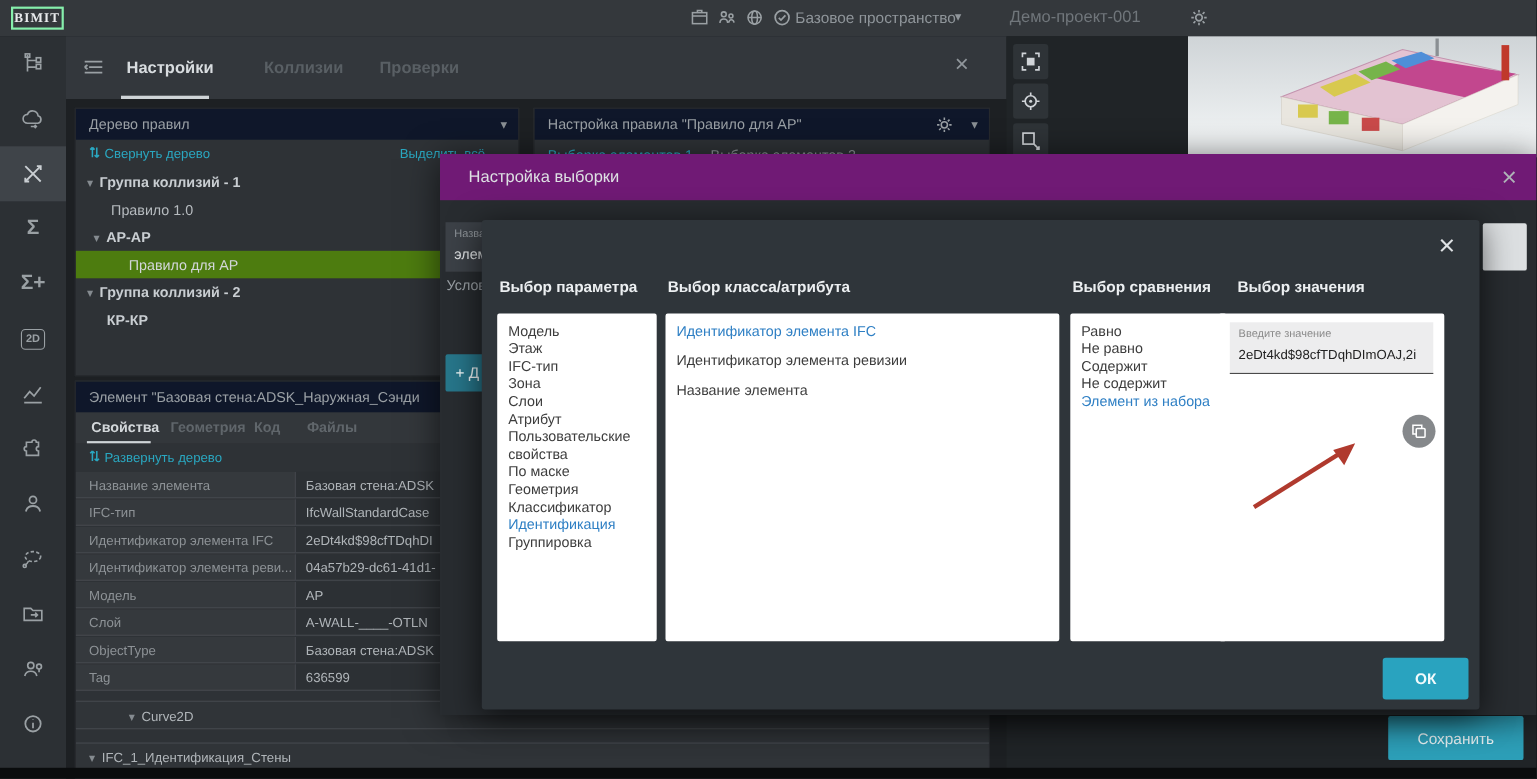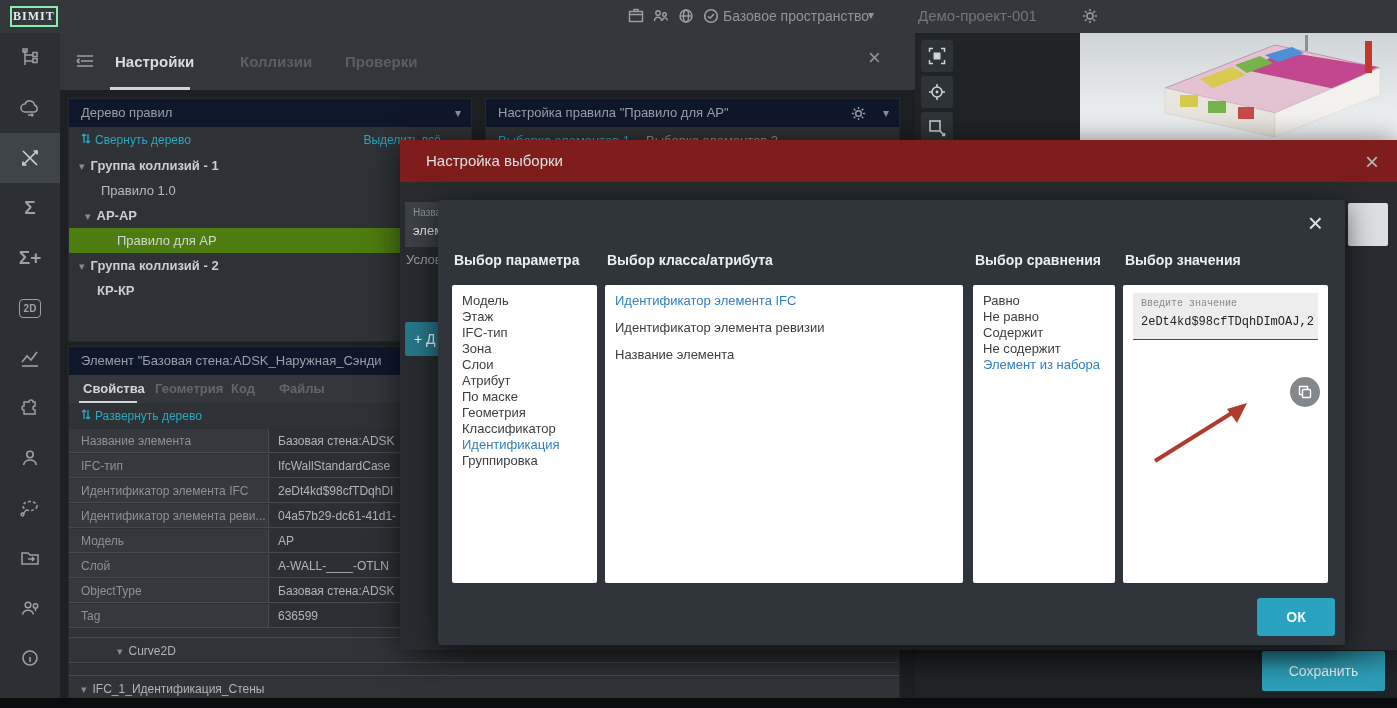--- a/index.html
+++ b/index.html
@@ -57,21 +57,21 @@
   .viewport{left:915px;top:33px;width:482px;height:675px;background:#202427;}
   .scene{position:absolute;left:165px;top:0;width:317px;height:110px;
          background:linear-gradient(180deg,#cfd4d7 0%,#eef1f2 80%);}
   .navtile{position:absolute;left:6px;width:32px;height:32px;background:#2e3337;border-radius:3px;
            display:flex;align-items:center;justify-content:center;color:#d0d4d8;}
   .save-btn{left:1262px;top:651px;width:123px;height:40px;background:#2d9fb8;color:#eaf4f6;
             font-size:14px;text-align:center;line-height:40px;border-radius:2px;z-index:20;}
   
   .modal1{left:400px;top:140px;width:997px;height:510px;background:#282c30;z-index:30;
           box-shadow:0 4px 30px rgba(0,0,0,.6);}
-  .m1-head{position:absolute;left:0;top:0;right:0;height:42px;background:#7f1d1d;}
+  .m1-head{position:absolute;left:0;top:0;right:0;height:42px;background:#701a75;}
   .m1-title{position:absolute;left:26px;top:12px;font-size:15px;color:#dde0e3;}
   .m1-close{position:absolute;right:18px;top:8px;font-size:24px;color:#aeb3b7;}
   .name-frag{position:absolute;left:5px;top:62px;width:45px;height:45px;background:#3c4147;
              overflow:hidden;}
   .name-frag .lbl{position:absolute;left:8px;top:5px;font-size:10px;color:#90969b;white-space:nowrap;}
   .name-frag .val{position:absolute;left:8px;top:21px;font-size:13px;color:#e2e5e7;white-space:nowrap;}
   .name-frag-right{position:absolute;left:948px;top:63px;width:40px;height:43px;background:#dcdfe1;border-radius:2px;}
   .cond-label{position:absolute;left:6px;top:112px;font-size:13px;color:#9aa0a5;width:44px;
               overflow:hidden;white-space:nowrap;}
   .add-frag{position:absolute;left:5px;top:182px;width:43px;height:34px;background:#27768a;
@@ -395,20 +395,21 @@
     <div class="col-title" style="left:537px;">Выбор сравнения</div>
     <div class="col-title" style="left:687px;">Выбор значения</div>
 
     <div class="wbox" style="left:14px;width:145px;">
       <div class="li">Модель</div>
       <div class="li">Этаж</div>
       <div class="li">IFC-тип</div>
       <div class="li">Зона</div>
       <div class="li">Слои</div>
       <div class="li">Атрибут</div>
+      <div class="li">Пользовательские свойства</div>
       <div class="li">По маске</div>
       <div class="li">Геометрия</div>
       <div class="li">Классификатор</div>
       <div class="li sel">Идентификация</div>
       <div class="li">Группировка</div>
     </div>
 
     <div class="wbox" style="left:167px;width:358px;">
       <div class="li2 sel">Идентификатор элемента IFC</div>
       <div class="li2">Идентификатор элемента ревизии</div>
@@ -416,21 +417,21 @@
     </div>
 
     <div class="wbox" style="left:535px;width:142px;">
       <div class="li">Равно</div>
       <div class="li">Не равно</div>
       <div class="li">Содержит</div>
       <div class="li">Не содержит</div>
       <div class="li sel">Элемент из набора</div>
     </div>
 
-    <div class="wbox" style="left:685px;width:205px;font-family:Liberation Mono, monospace;">
+    <div class="wbox" style="left:670px;width:205px;">
       <div class="val-input">
         <div class="lbl">Введите значение</div>
         <div class="val">2eDt4kd$98cfTDqhDImOAJ,2i</div>
       </div>
       <div class="copy-btn">
         <svg width="14" height="14" viewBox="0 0 14 14" fill="none" stroke="#ffffff" stroke-width="1.4">
             <rect x="4.5" y="4.5" width="8" height="8" rx="1"></rect>
             <path d="M9.5 4.5v-3h-8v8h3"></path>
           </svg>
       </div>

